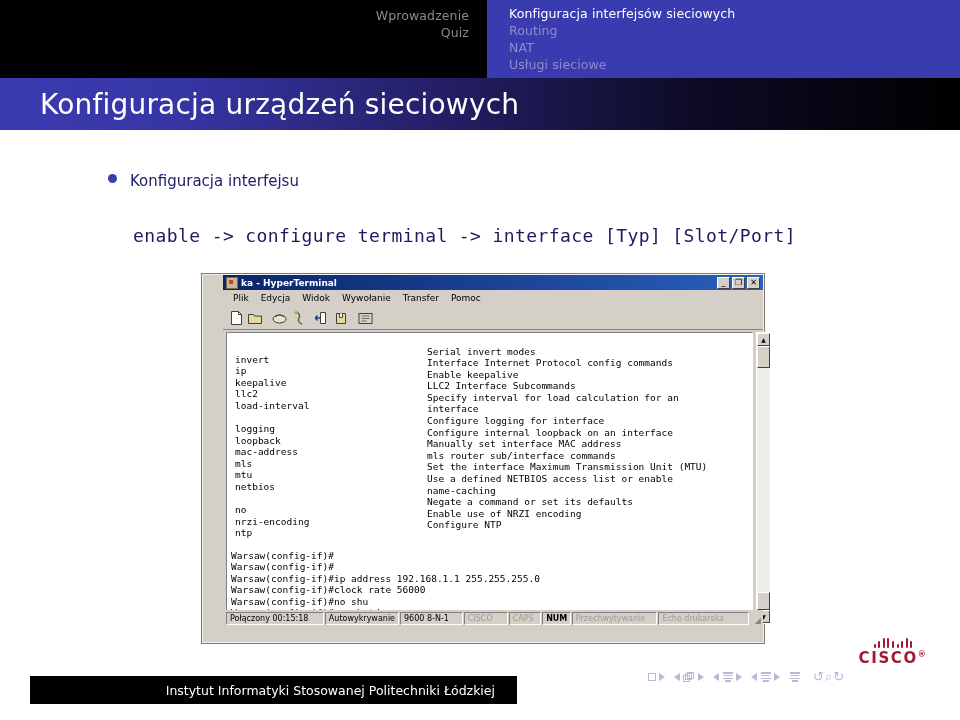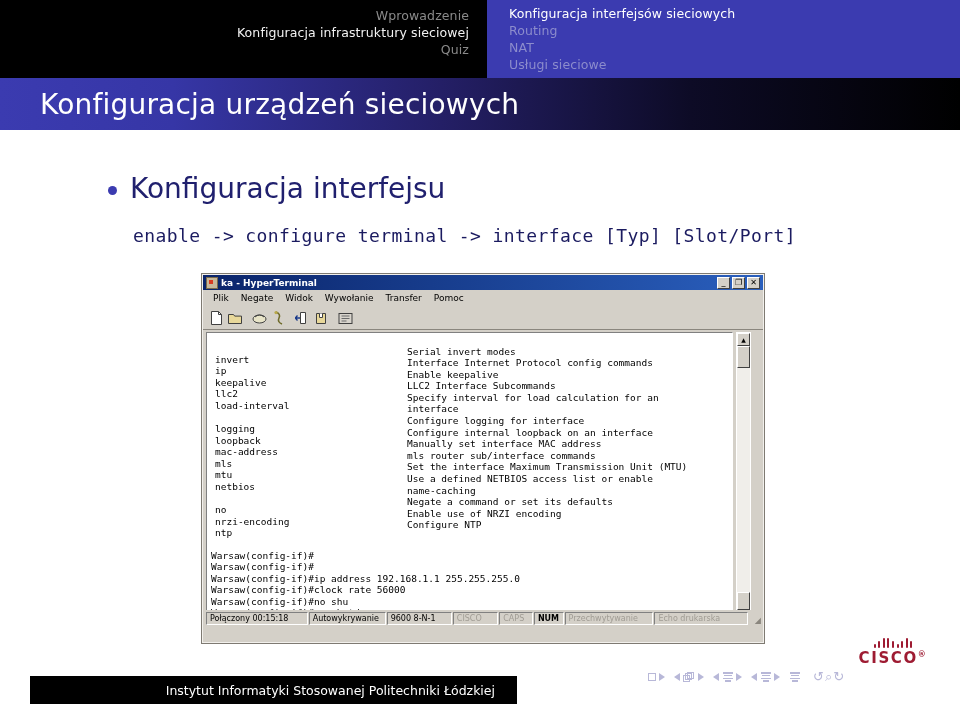--- a/index.html
+++ b/index.html
@@ -74,21 +74,21 @@
   }
   .bullet-dot {
     width: 9px; height: 9px;
     border-radius: 50%;
     background: #3b3bb0;
     margin-right: 13px;
     position: relative; top: -3px;
     flex: 0 0 auto;
   }
   .bullet-text {
-    font-size: 28px;
+    font-size: 15px;
     color: #20206e;
     white-space: nowrap;
   }
   .cmdline {
     position: absolute; left: 133px; top: 225px;
     font-family: "DejaVu Sans Mono", monospace;
     font-size: 18px;
     color: #1b1b60;
     white-space: nowrap;
     letter-spacing: 0.4px;
@@ -96,20 +96,21 @@
 
   
   .ht-window {
     position: absolute; left: 202px; top: 274px;
     width: 562px; height: 369px;
     background: #d4d0c8;
     border: 1px solid #f2f0ec;
     box-shadow: 0 0 0 1px #7e7a72;
     box-sizing: border-box;
     font-family: "DejaVu Sans", sans-serif;
+    padding-left: 20px;
   }
   .ht-titlebar {
     height: 15px;
     background: linear-gradient(to right, #0a246a 0%, #2a5fbd 100%);
     display: flex; align-items: center;
     padding: 0 2px;
   }
   .ht-ticon {
     width: 10px; height: 10px;
     background: #c8b89a;
@@ -380,21 +381,20 @@
   .footer-text { font-size: 12.5px; color: #ffffff; white-space: nowrap; }
 </style>
 </head>
 <body>
 
 <div id="slide">
 
   <div class="navbar">
     <div class="nav-left">
       <div class="nav-item dim-l">Wprowadzenie</div>
-      <div class="nav-item act-l">Konfiguracja infrastruktury sieciowej</div>
       <div class="nav-item dim-l">Quiz</div>
     </div>
     <div class="nav-right">
       <div class="nav-item act-r">Konfiguracja interfejsów sieciowych</div>
       <div class="nav-item dim-r">Routing</div>
       <div class="nav-item dim-r">NAT</div>
       <div class="nav-item dim-r">Usługi sieciowe</div>
     </div>
   </div>
 
@@ -415,21 +415,21 @@
       <span class="ht-title-text">ka - HyperTerminal</span>
       <span class="ht-btns">
         <span class="ht-btn">_</span>
         <span class="ht-btn">❐</span>
         <span class="ht-btn">✕</span>
       </span>
     </div>
 
     <div class="ht-menubar">
       <span class="ht-menu-item">Plik</span>
-      <span class="ht-menu-item">Negate</span>
+      <span class="ht-menu-item">Edycja</span>
       <span class="ht-menu-item">Widok</span>
       <span class="ht-menu-item">Wywołanie</span>
       <span class="ht-menu-item">Transfer</span>
       <span class="ht-menu-item">Pomoc</span>
     </div>
 
     <div class="ht-toolbar">
       <span class="tb-icon">
         <svg width="13" height="14" viewBox="0 0 13 14">
             <path d="M1.5 0.5 h7 l3 3 v10 h-10 z" fill="#ffffff" stroke="#404040" stroke-width="1"></path>

